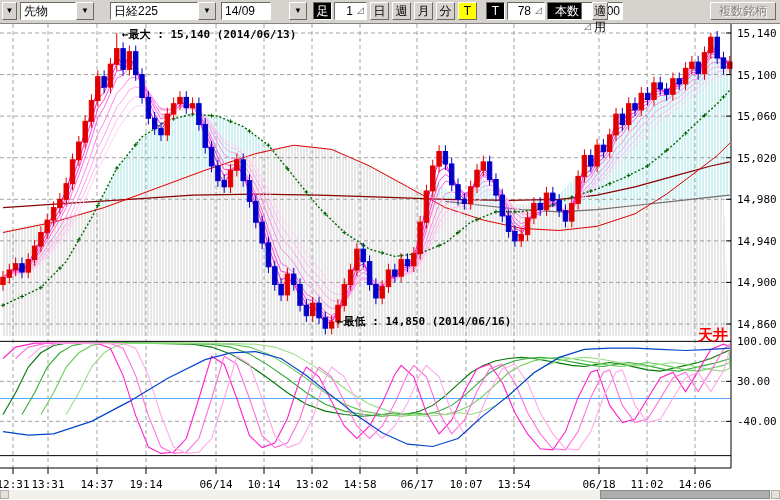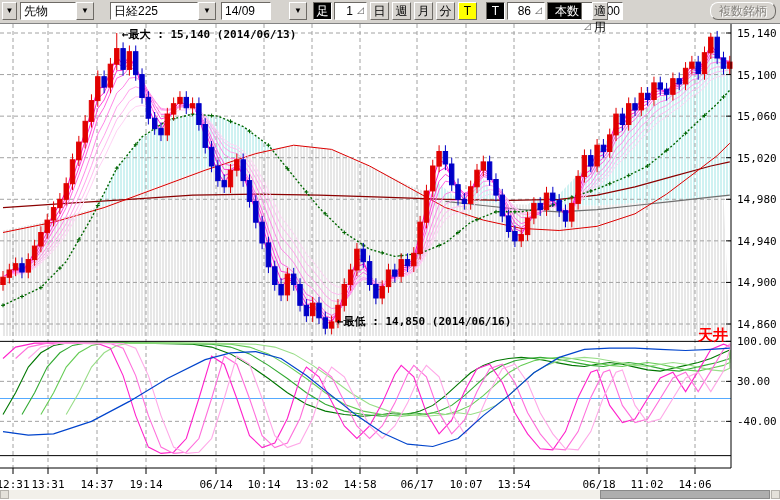--- a/index.html
+++ b/index.html
@@ -60,33 +60,33 @@
     </div>
 
     <div class="tb raised" style="left:370px;width:19px;">日</div>
     <div class="tb raised" style="left:392px;width:19px;">週</div>
     <div class="tb raised" style="left:414px;width:19px;">月</div>
     <div class="tb raised" style="left:436px;width:19px;">分</div>
     <div class="tb raised yel" style="left:458px;width:19px;">T</div>
 
     <div class="tb blk" style="left:486px;width:19px;">T</div>
     <div class="tb spin" style="left:507px;width:38px;">
-      <div class="sval">86</div>
+      <div class="sval">78</div>
       <div class="sgl">◿</div>
     </div>
 
     <div class="tb blk" style="left:547px;width:40px;">本数</div>
     <div class="tb spin" style="left:581px;width:42px;flex-direction:column;">
       <div class="sval">500</div>
       <div class="sgl">◿</div>
     </div>
 
     <div class="tb raised" style="left:592px;width:16px;">適用</div>
 
-    <div class="tb raised disabled" style="left:710px;width:66px;border-radius:8px;">複数銘柄</div>
+    <div class="tb raised disabled" style="left:710px;width:66px;">複数銘柄</div>
   </div>
 
   <svg id="chart" width="780" height="500" style="position:absolute;left:0;top:0;">
     <defs>
       <pattern id="hgray" width="3" height="4" patternUnits="userSpaceOnUse">
         <line x1="1" y1="0" x2="1" y2="4" stroke="#cfcfcf" stroke-width="1"></line>
       </pattern>
       <pattern id="hcyan" width="3" height="4" patternUnits="userSpaceOnUse">
         <line x1="1" y1="0" x2="1" y2="4" stroke="#9fe4e4" stroke-width="1"></line>
       </pattern>

